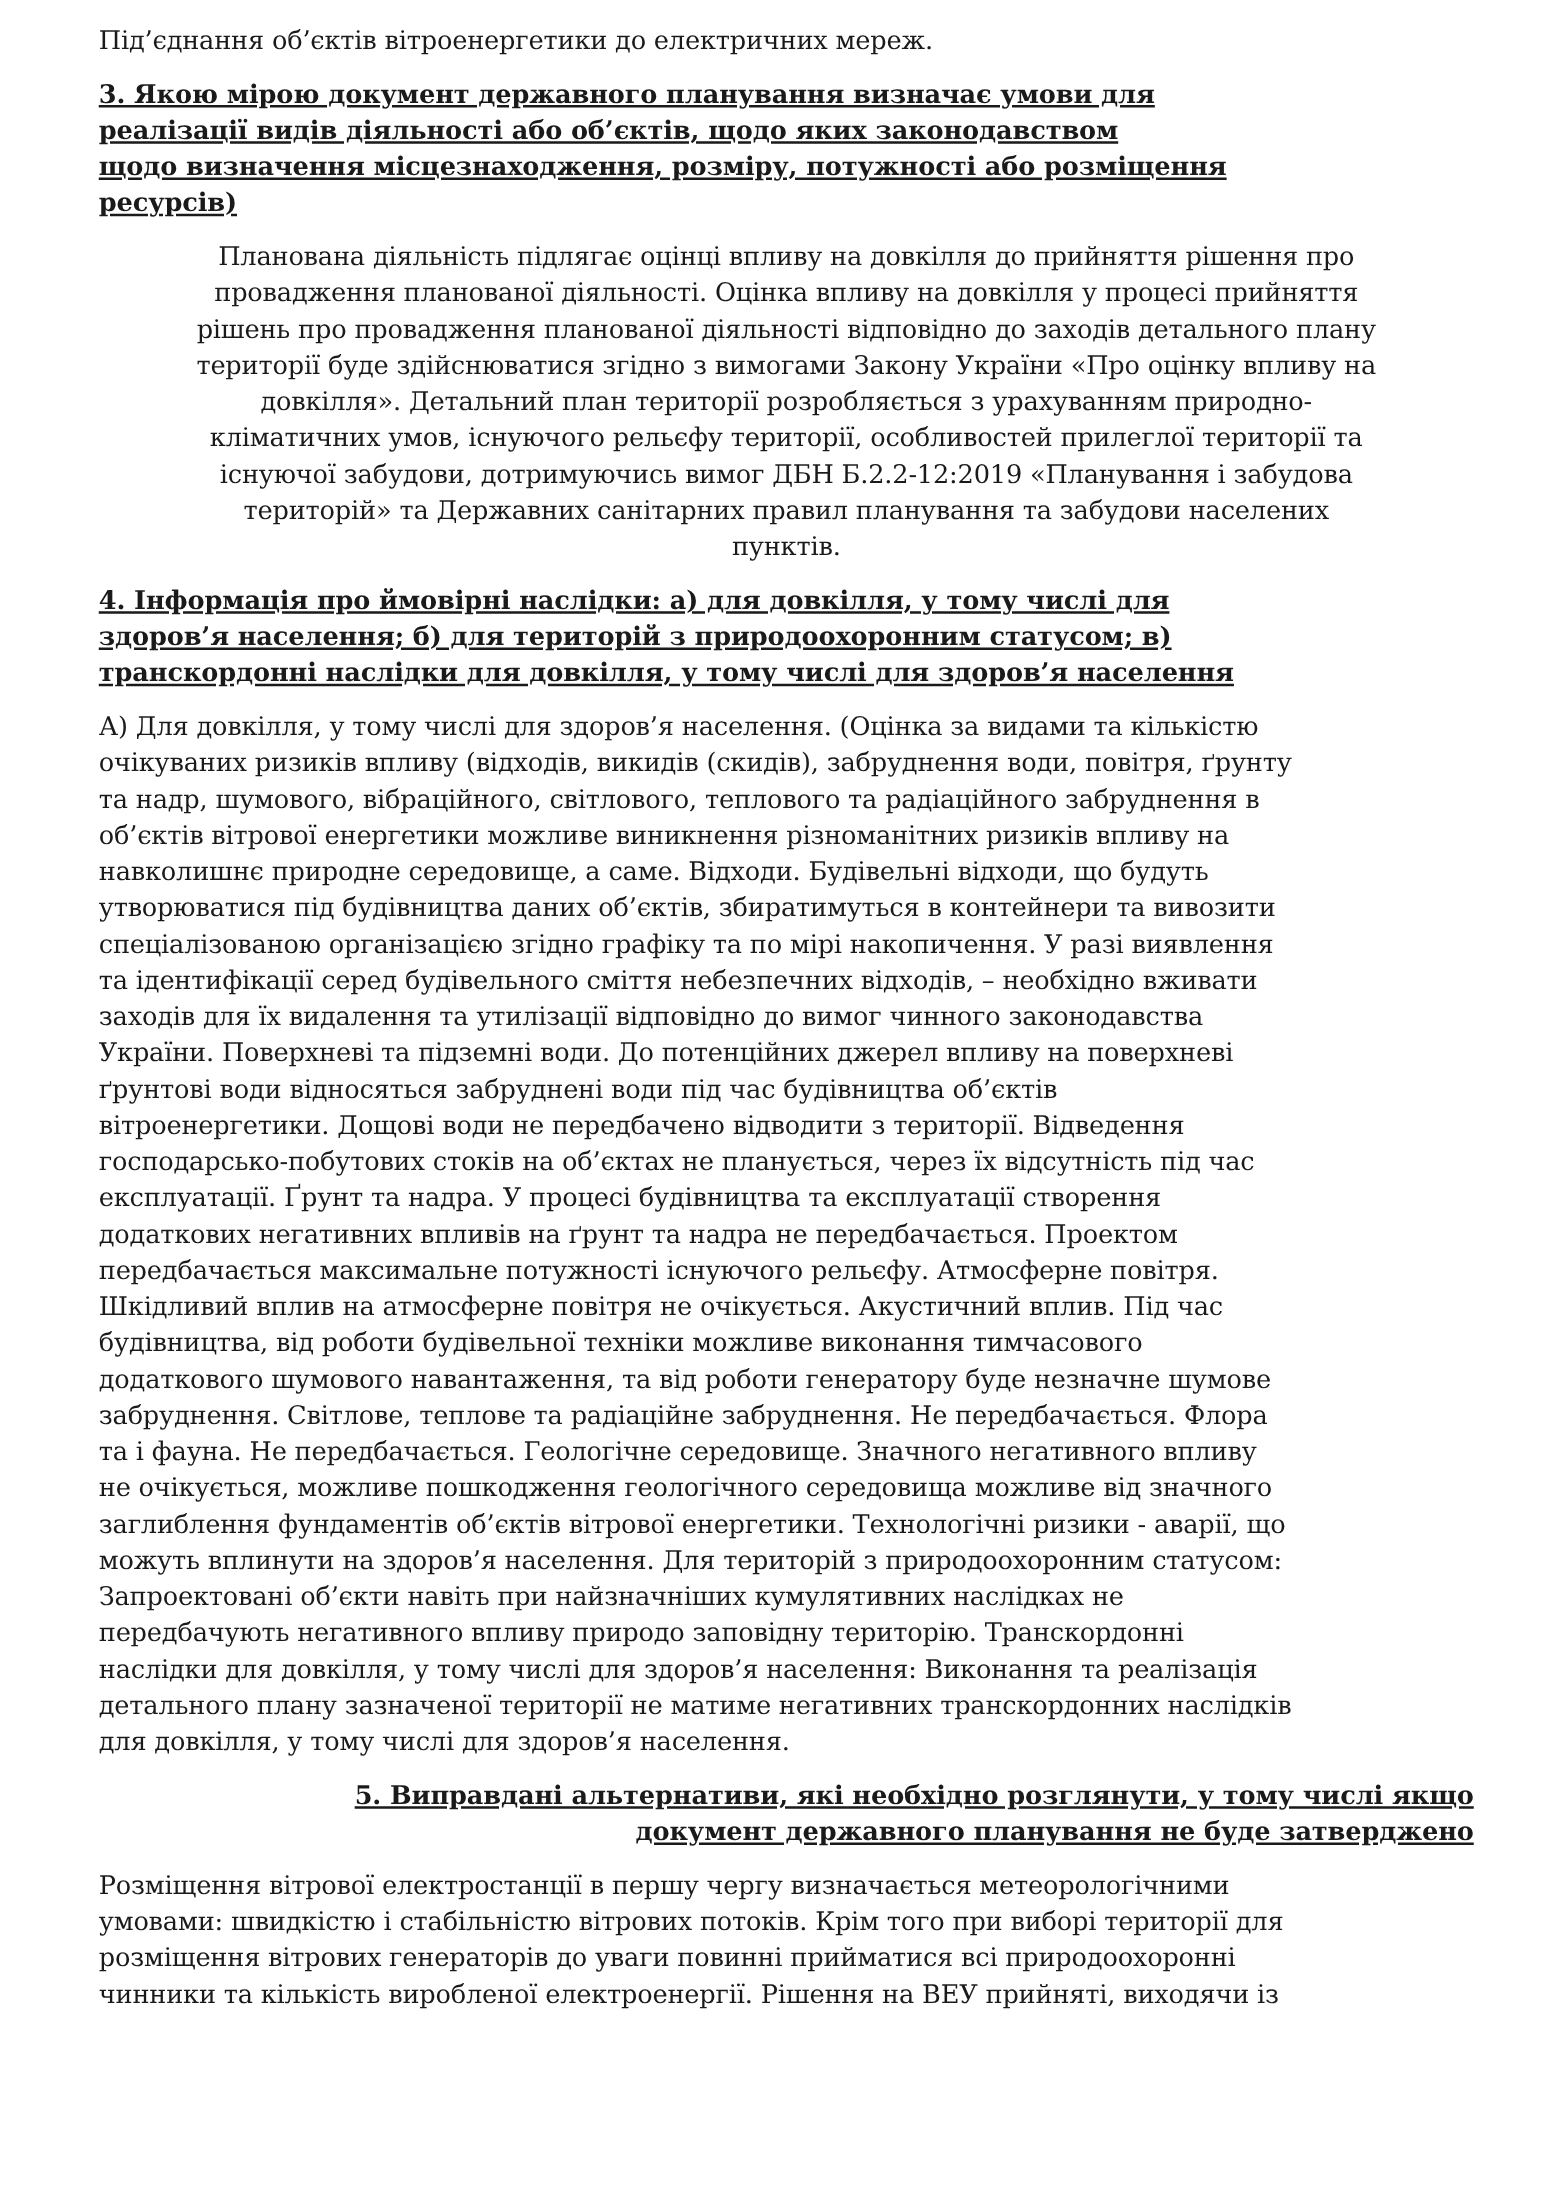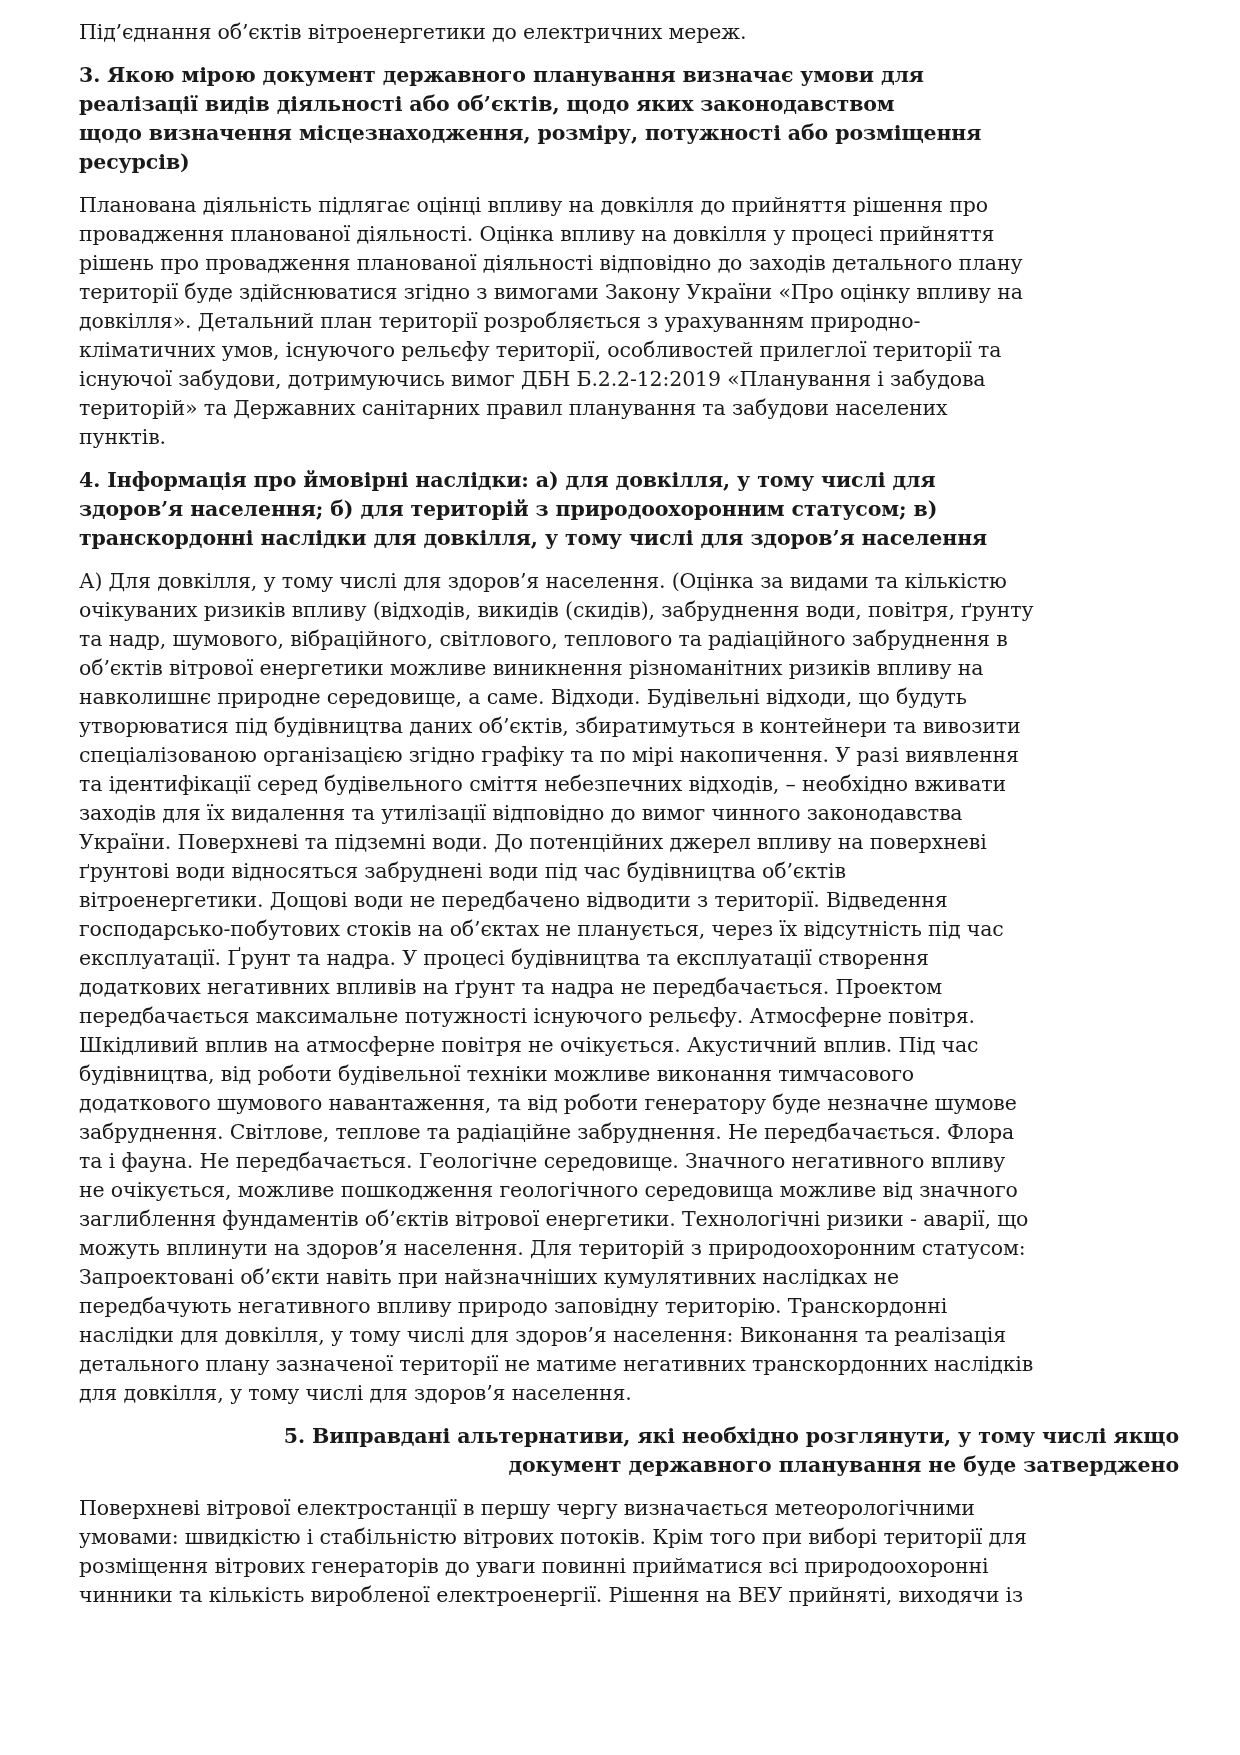--- a/index.html
+++ b/index.html
@@ -29,24 +29,25 @@
       letter-spacing: -0.15px;
     }
     .para {
       margin: 0;
     }
     .heading .line {
       font-weight: bold;
       font-size: 20.5px;
       line-height: 29px;
       letter-spacing: -0.1px;
+      text-decoration: underline;
     }
     #p0 { margin-bottom: 14px; }
     #h3 { margin-bottom: 14px; }
-    #p3 { margin-bottom: 14px; }
+    #p3 { margin-bottom: 14px; text-align: center; }
     #h4 { margin-bottom: 14px; }
     #p4 { margin-bottom: 14px; }
     #h5 { margin-bottom: 14px; text-align: right; }
   </style>
 </head>
 <body>
 
 <div class="page">
 
   <div class="para" id="p0">
@@ -106,19 +107,19 @@
       <span class="line">наслідки для довкілля, у тому числі для здоров’я населення: Виконання та реалізація</span>
       <span class="line">детального плану зазначеної території не матиме негативних транскордонних наслідків</span>
       <span class="line">для довкілля, у тому числі для здоров’я населення.</span>
     </div>
 
   <div class="para heading" id="h5">
       <span class="line">5. Виправдані альтернативи, які необхідно розглянути, у тому числі якщо</span>
       <span class="line">документ державного планування не буде затверджено</span>
     </div>
   <div class="para" id="p5">
-      <span class="line">Поверхневі вітрової електростанції в першу чергу визначається метеорологічними</span>
+      <span class="line">Розміщення вітрової електростанції в першу чергу визначається метеорологічними</span>
       <span class="line">умовами: швидкістю і стабільністю вітрових потоків. Крім того при виборі території для</span>
       <span class="line">розміщення вітрових генераторів до уваги повинні прийматися всі природоохоронні</span>
       <span class="line">чинники та кількість виробленої електроенергії. Рішення на ВЕУ прийняті, виходячи із</span>
     </div>
 
 </div>
 
 </body></html>

